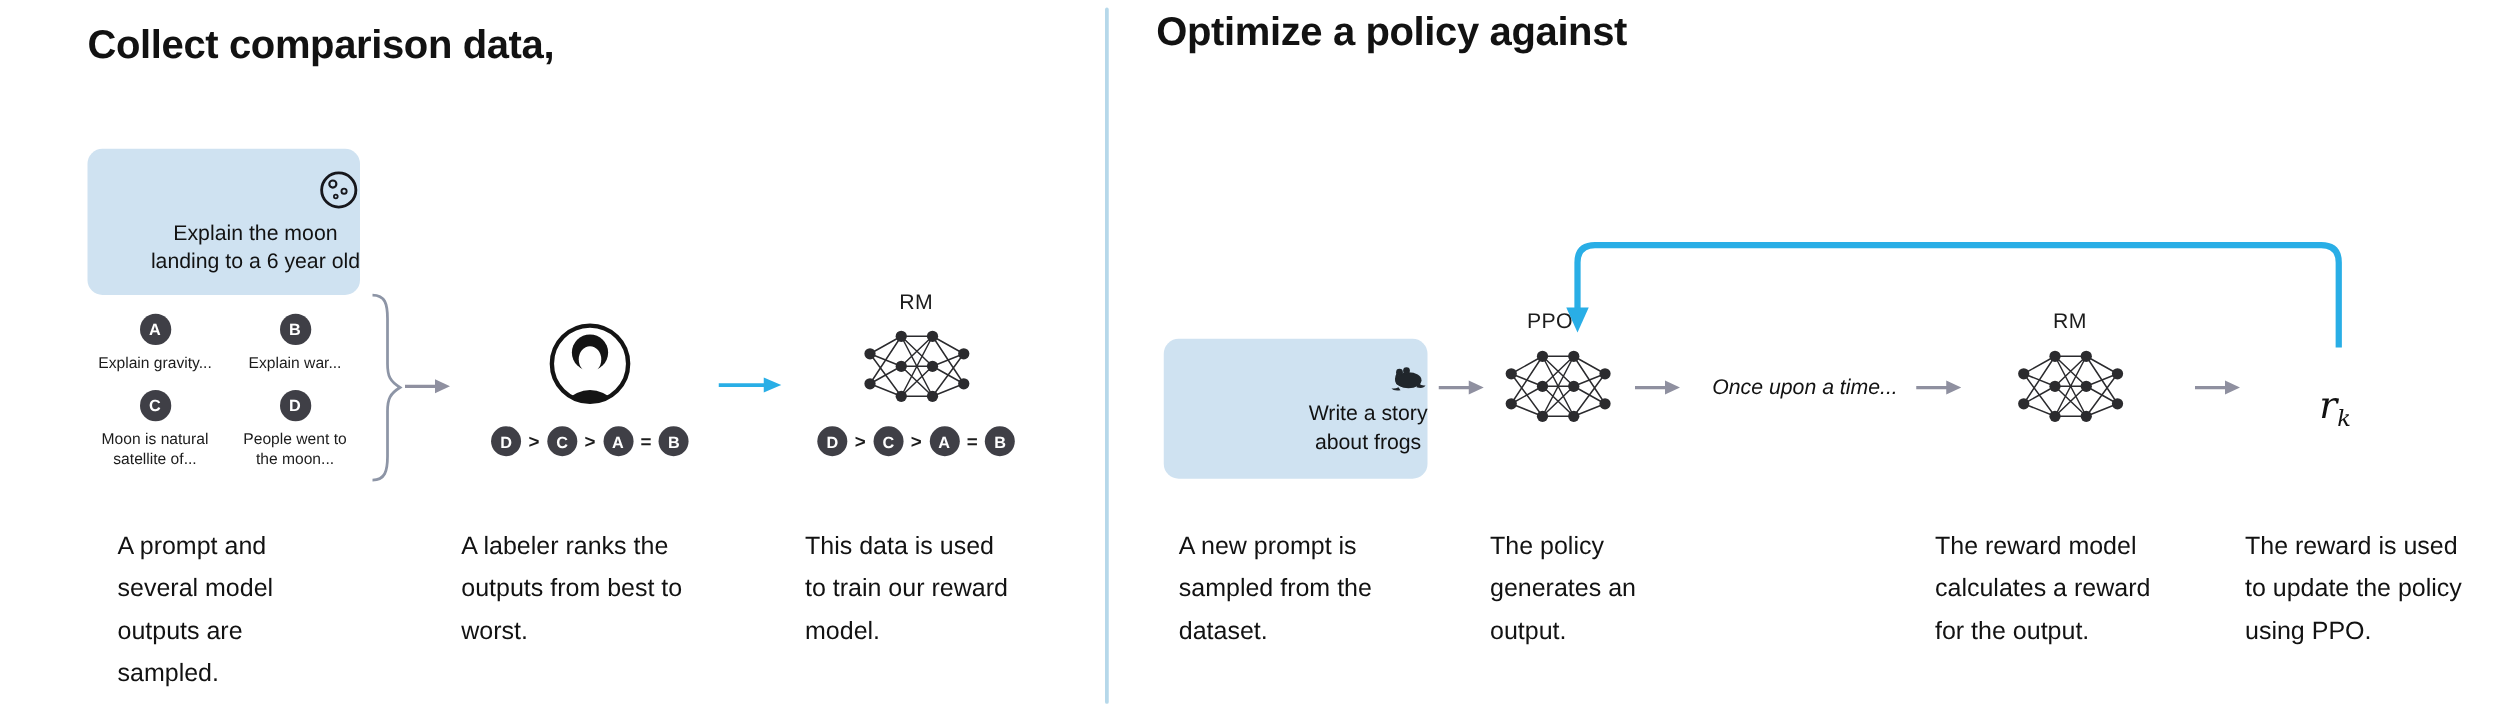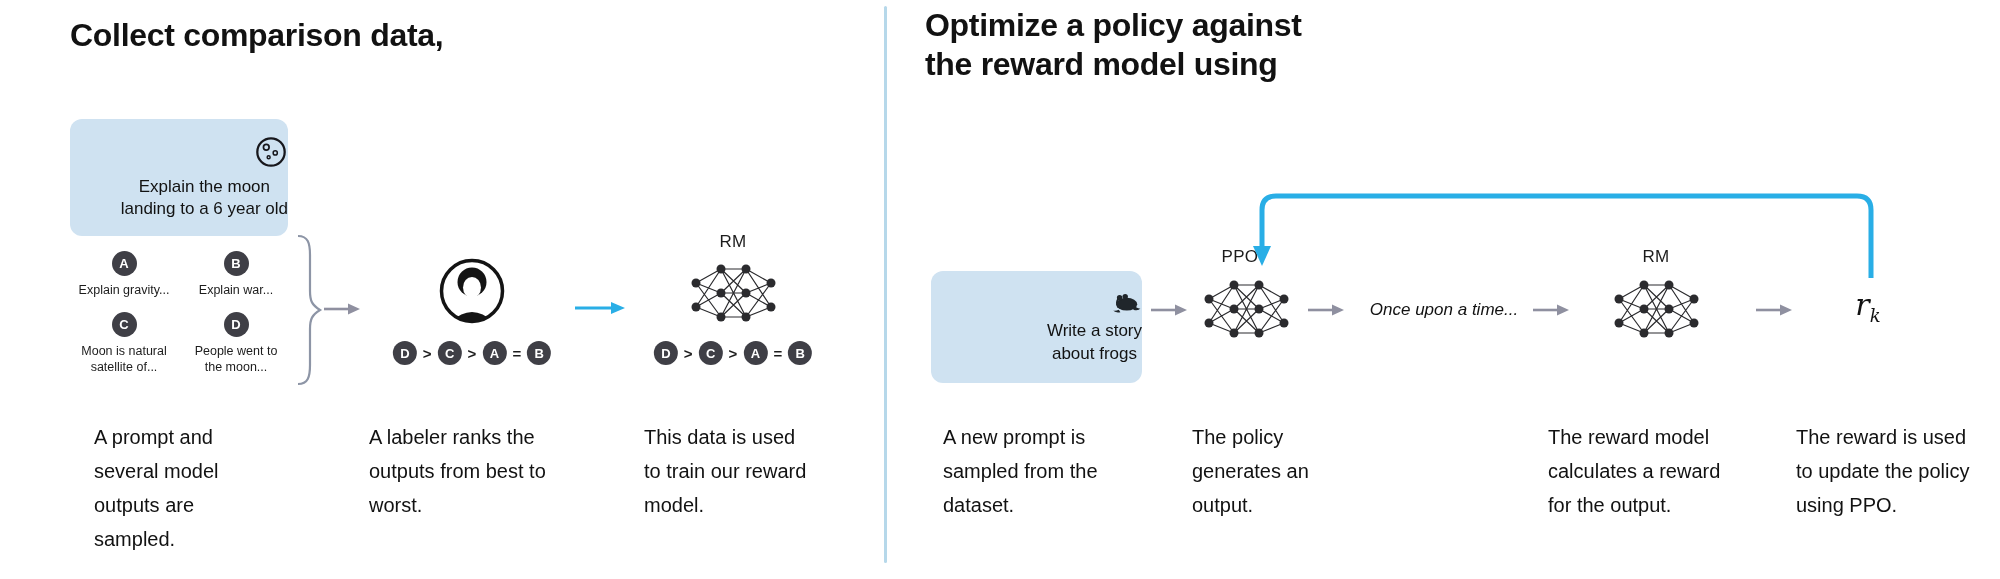--- a/index.html
+++ b/index.html
@@ -24,21 +24,21 @@
     font-size: 13px; font-weight: 700; display: flex; align-items: center; justify-content: center;
     flex: 0 0 auto;
   }
   .rank-row { display: flex; align-items: center; gap: 6px; transform: translateX(-50%); }
   .rank-row .badge { width: 24px; height: 24px; }
   .rank-op { font-size: 15px; font-weight: 700; color: #1c1c1c; }
   .net-label { font-size: 17px; color: #1c1c1c; transform: translateX(-50%); letter-spacing: 0.3px; }
   .caption { font-size: 20px; line-height: 1.7; color: #121212; }
   .center-x { transform: translateX(-50%); font-style: italic; }
   .story-text { font-size: 17px; color: #121212; white-space: nowrap; }
-  .reward-var { font-family: "DejaVu Serif", serif; font-style: italic; font-size: 30px; color: #121212; }
+  .reward-var { font-family: "DejaVu Serif", serif; font-style: italic; font-size: 30px; color: #121212; margin-top: 20px; }
   .reward-var sub { font-size: 18px; }
   .divider { width: 3px; background: #b6d8ea; border-radius: 2px; }
 </style>
 </head>
 <body>
 
 <svg width="0" height="0" style="position:absolute" aria-hidden="true">
   <defs>
     <g id="mlp">
       <g stroke="#2b2b2e" stroke-width="1.2" fill="none">
@@ -150,21 +150,20 @@
 </div>
 
 <div class="abs caption" style="left:94px; top:420px; width:162px">A prompt and several model outputs are sampled.</div>
 <div class="abs caption" style="left:369px; top:420px; width:188px">A labeler ranks the outputs from best to worst.</div>
 <div class="abs caption" style="left:644px; top:420px; width:172px">This data is used to train our reward model.</div>
 
 <div class="abs divider" style="left:884px; top:6px; height:557px"></div>
 
 <div class="abs panel-title" style="left:925px; top:6px">
   <div>Optimize a policy against</div>
-  <div>the reward model using</div>
 </div>
 
 <div class="abs prompt-box" style="left:931px; top:271px; width:211px; height:112px">
   <svg viewBox="0 0 40 30" width="32" height="24">
     <ellipse cx="21" cy="19" rx="13" ry="8" fill="#20262b"></ellipse>
     <circle cx="12" cy="11" r="3.4" fill="#20262b"></circle>
     <circle cx="19" cy="9.5" r="3.4" fill="#20262b"></circle>
     <path d="M9,12 Q6,18 9,23 L15,26 Q10,19 11,13 Z" fill="#20262b"></path>
     <path d="M31,22 q4,3 7,2 q-2,4 -9,2 Z" fill="#20262b"></path>
     <path d="M11,26 q-4,2 -7,1 q2,3 9,2 Z" fill="#20262b"></path>

